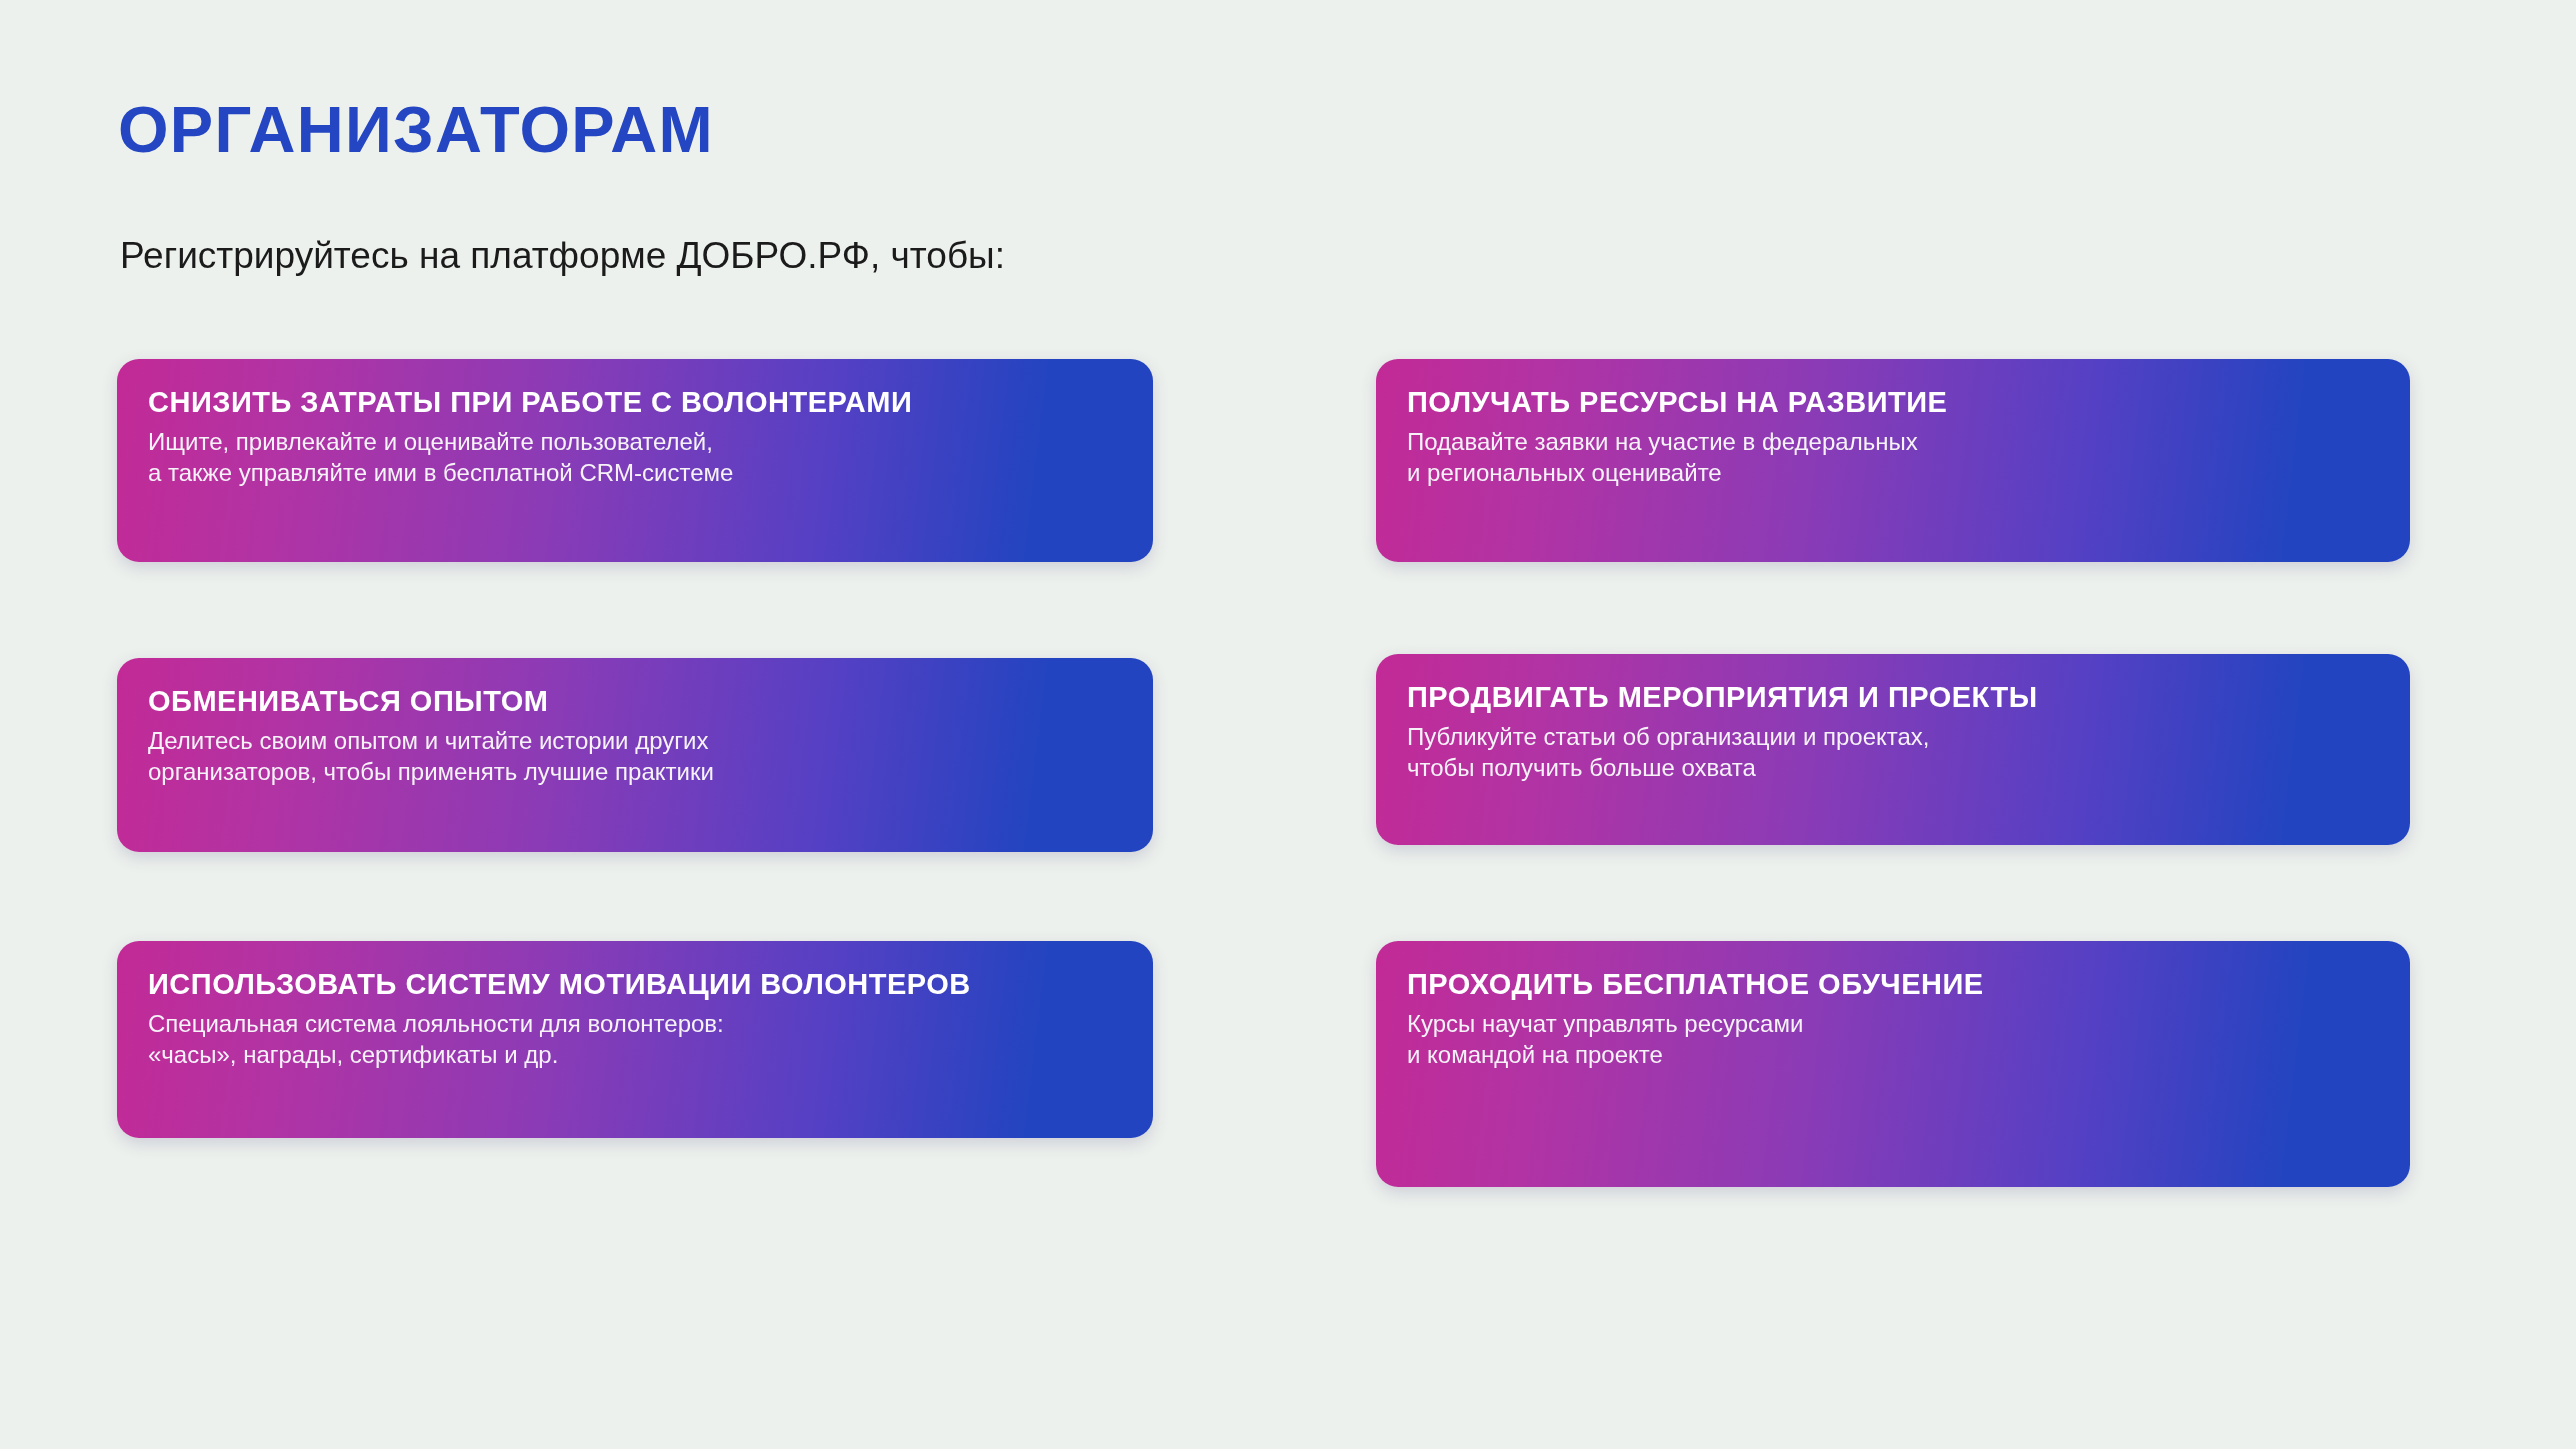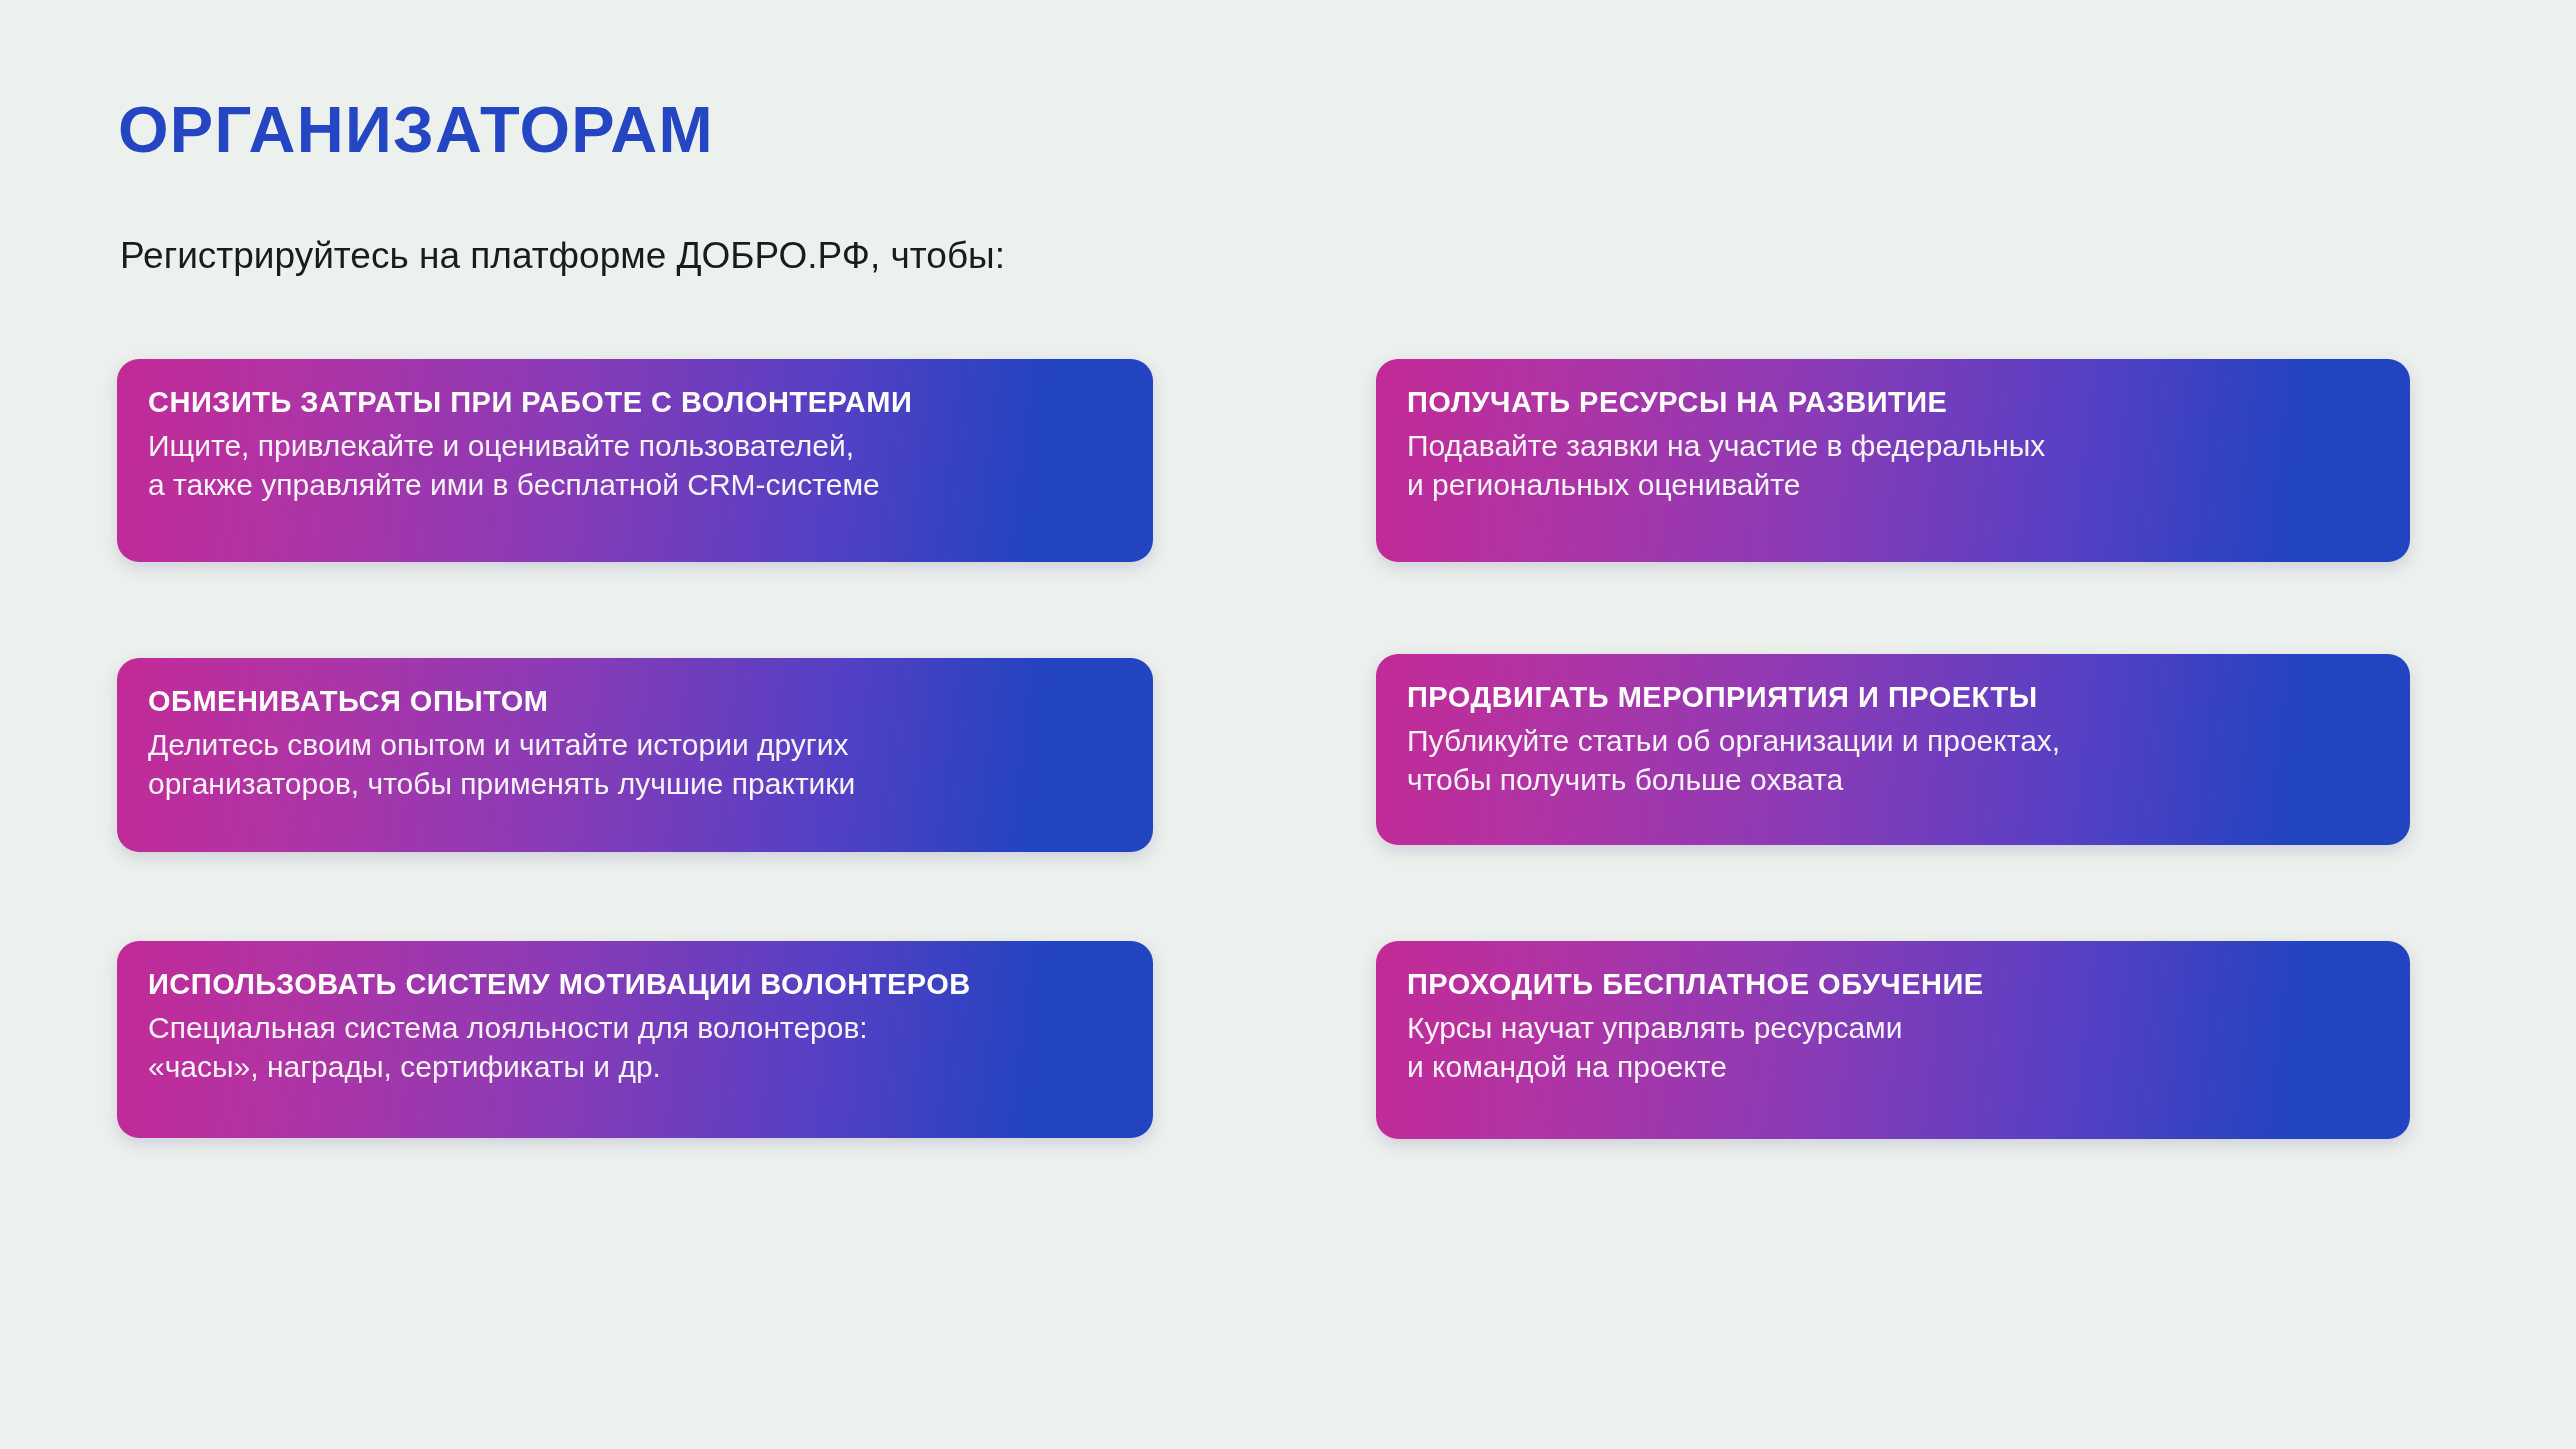--- a/index.html
+++ b/index.html
@@ -76,38 +76,38 @@
     font-size: 29px;
     line-height: 1.22;
     font-weight: 700;
     letter-spacing: 0.5px;
     color: #ffffff;
     margin: 0 0 5.2px 0;
     white-space: nowrap;
   }
 
   .card-line {
-    font-size: 30px;
+    font-size: 24px;
     line-height: 1.31;
     font-weight: 400;
     color: #f6f2f8;
     white-space: nowrap;
   }
 
   
   .col-left  { left: 117px; width: 1036px; }
   .col-right { left: 1376px; width: 1034px; }
 
   .row-1 { top: 359px;  height: 203px; }
   .row-2 { top: 658px;  height: 194px; }
   .row-3 { top: 941px; height: 197px; }
 
   .row-1.col-right { top: 359px;  height: 203px; padding-left: 15px; }
   .row-2.col-right { top: 654px;  height: 191px; }
-  .row-3.col-right { top: 941px; height: 198px; }
+  .row-3.col-right { top: 941px; height: 246px; }
 </style>
 </head>
 <body>
 
 <div class="slide">
 
   <h1 class="page-title">ОРГАНИЗАТОРАМ</h1>
 
   <p class="page-subtitle">Регистрируйтесь на платформе ДОБРО.РФ, чтобы:</p>
 

